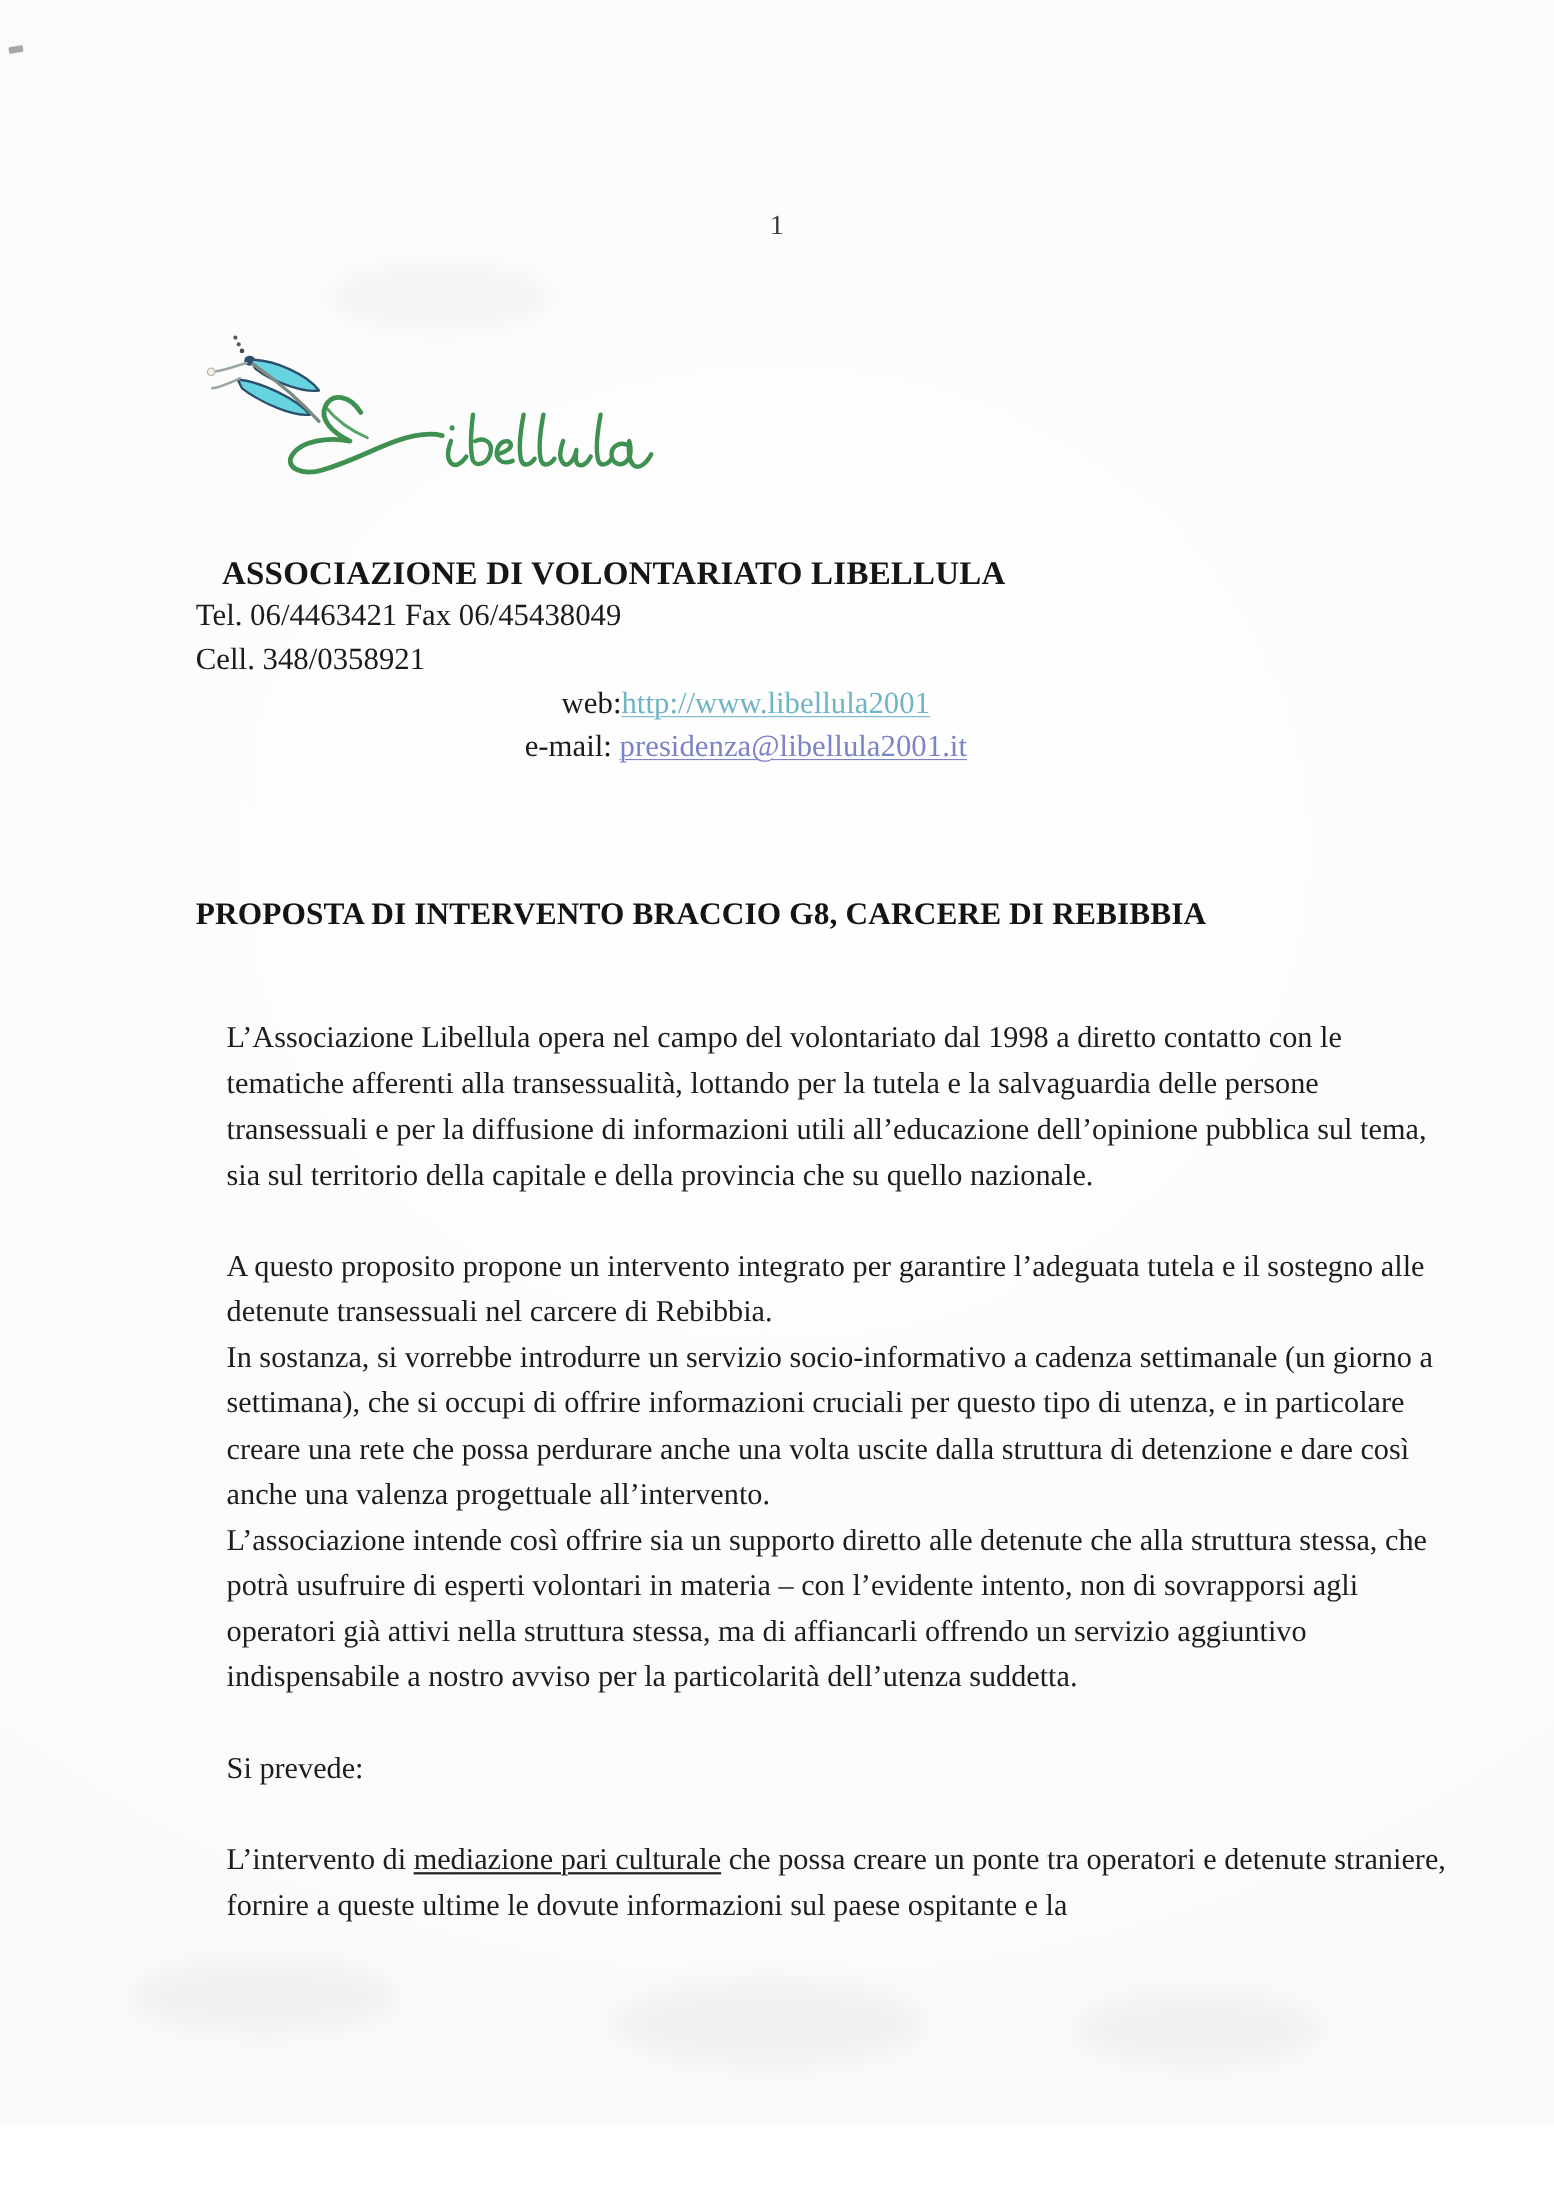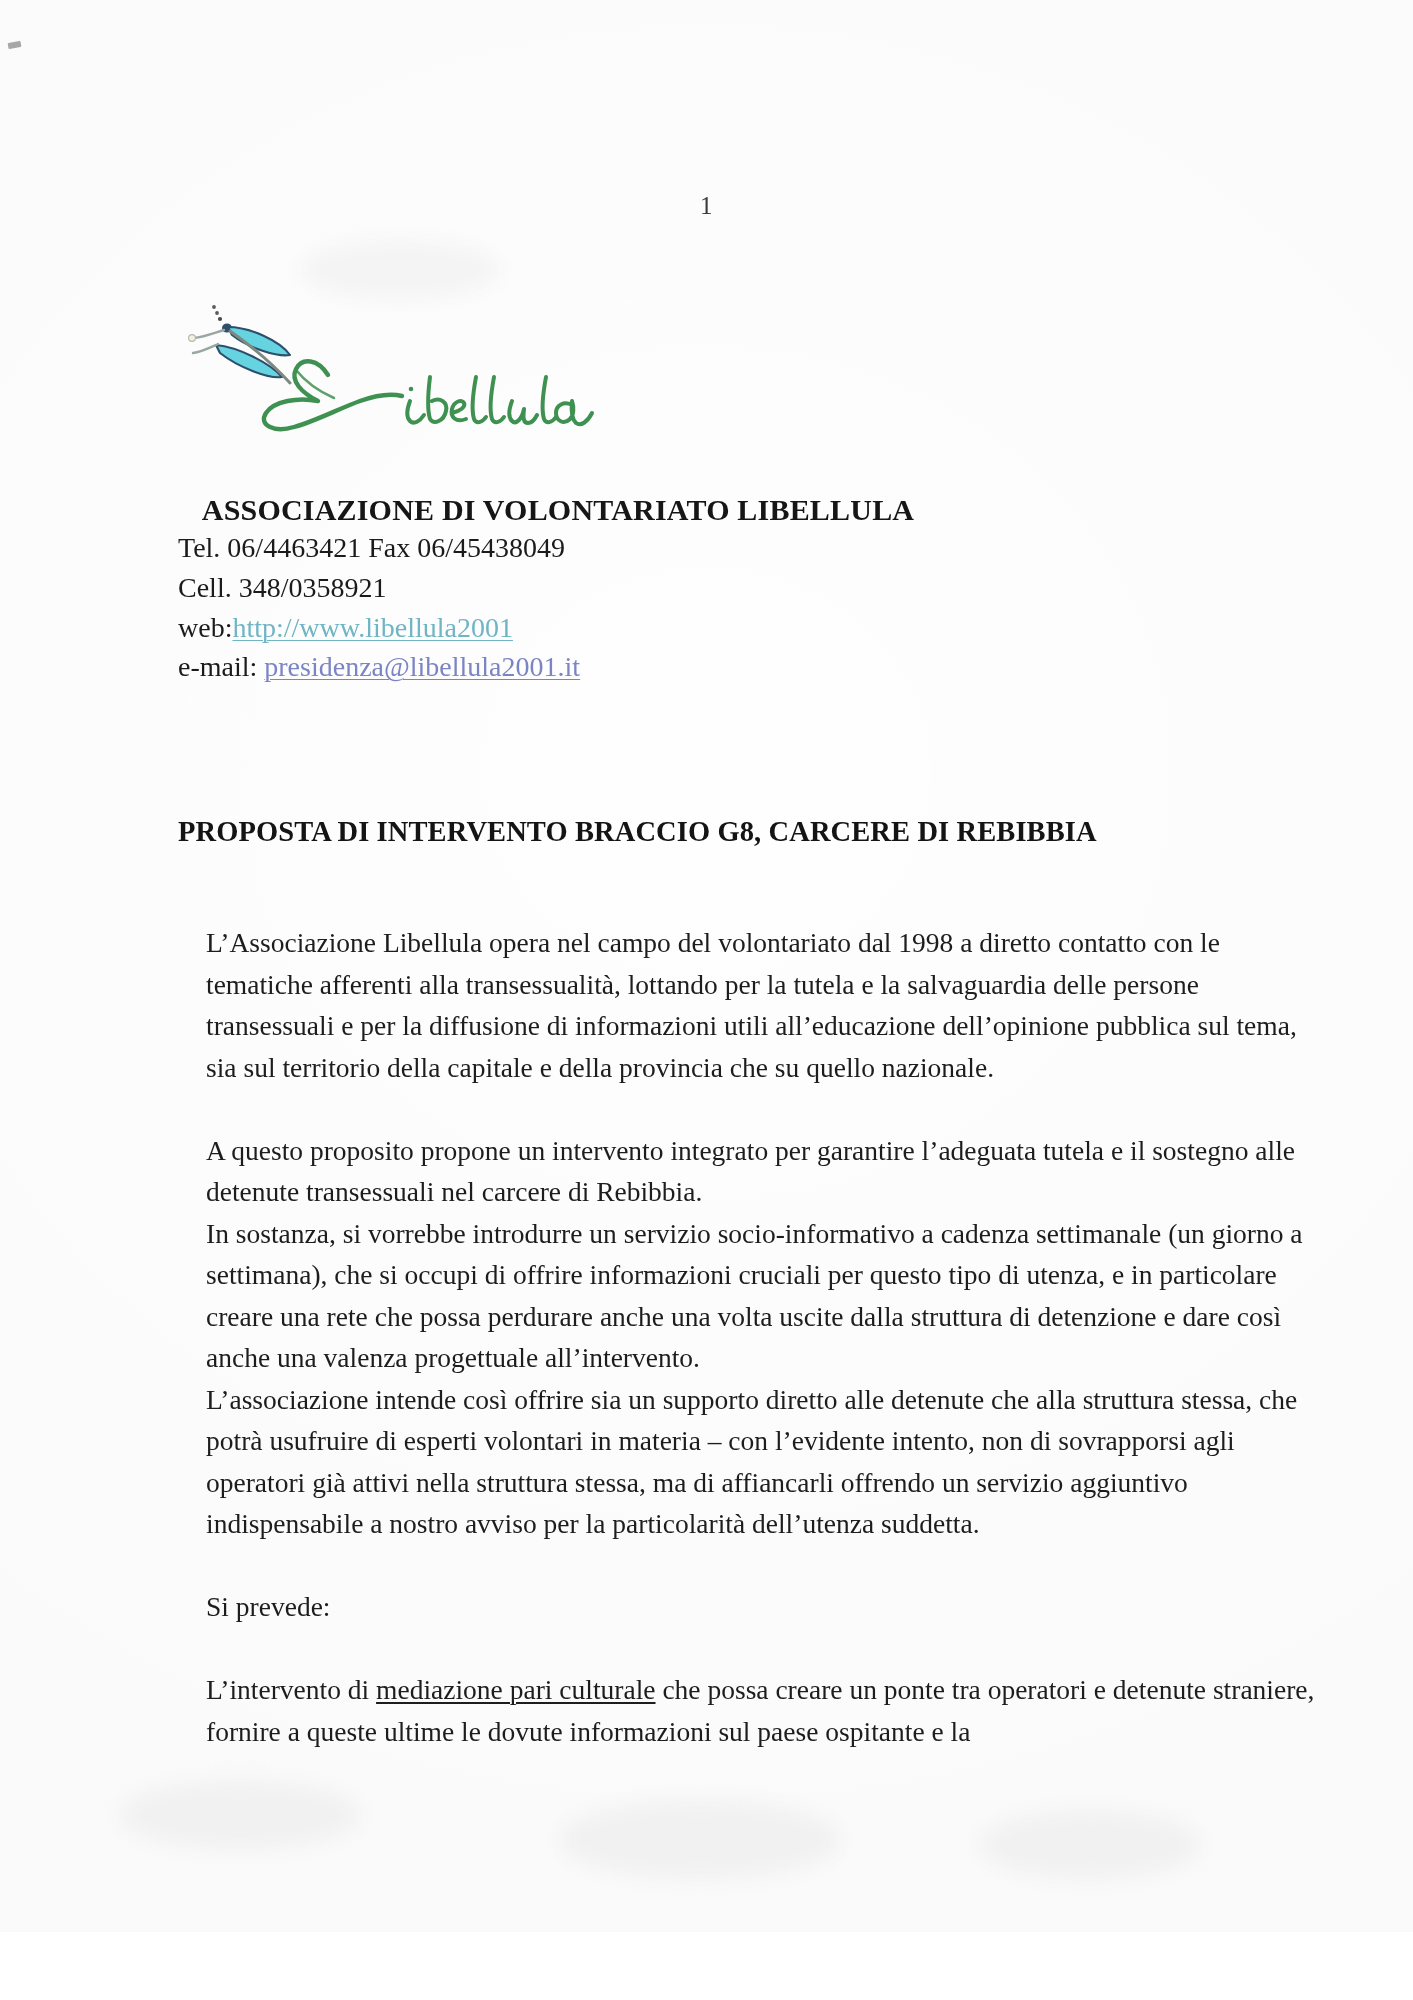--- a/index.html
+++ b/index.html
@@ -92,31 +92,32 @@
     width: 1000px;
   }
   .lh-org {
     font-weight: bold;
     font-size: 30px;
     letter-spacing: .2px;
     text-align: center;
     width: 760px;
     color: #161616;
     line-height: 1.2;
+    margin-top: 12px;
   }
   .lh-line {
     font-size: 28px;
     text-align: left;
     width: 760px;
     color: #1b1b1b;
     line-height: 1.42;
   }
   .lh-left {
     font-size: 28px;
-    text-align: left;
+    text-align: center;
     color: #1b1b1b;
     line-height: 1.42;
     white-space: nowrap;
   }
   .lh-left .lbl { color: #1b1b1b; }
   a.weblink {
     color: #6fb5c4;
     text-decoration: underline;
     text-decoration-thickness: 1px;
     text-underline-offset: 3px;

